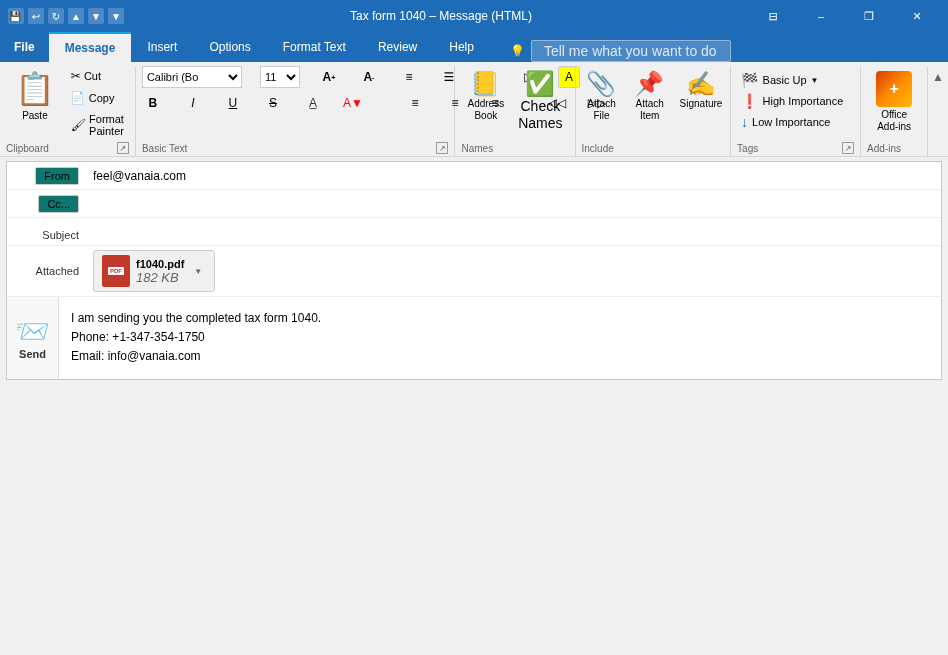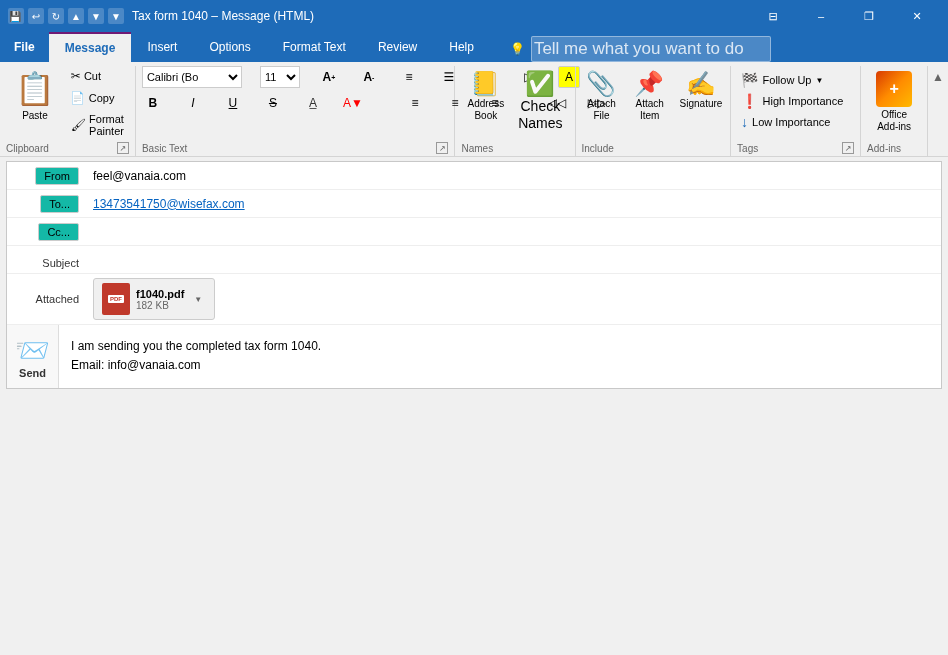--- a/index.html
+++ b/index.html
@@ -13,21 +13,21 @@
       align-items: center;
       padding: 0 8px;
       color: white;
     }
     .title-bar-controls { display: flex; gap: 4px; margin-right: 8px; }
     .title-bar-controls span {
       width: 16px; height: 16px; background: rgba(255,255,255,0.2);
       border-radius: 2px; display: flex; align-items: center; justify-content: center;
       font-size: 10px; cursor: pointer;
     }
-    .title-bar-title { flex: 1; text-align: left; font-size: 12px; }
+    .title-bar-title { flex: 1; text-align: center; font-size: 12px; }
     .title-bar-window-controls { display: flex; gap: 2px; }
     .title-bar-window-controls span {
       width: 46px; height: 32px; display: flex; align-items: center; justify-content: center;
       font-size: 11px; cursor: pointer; color: white;
     }
 
     
     .ribbon-tabs {
       background: #1e6bb8;
       height: 30px;
@@ -41,21 +41,21 @@
       color: white;
       cursor: pointer;
       height: 30px;
       display: flex;
       align-items: center;
     }
     .ribbon-tab.active {
       background: #f0f0f0;
       color: #1e6bb8;
       font-weight: 600;
-      border-top: 2px solid #701a75;
+      border-top: 2px solid #0ea5e9;
     }
     .ribbon-tab.file {
       background: #1e6bb8;
       padding: 6px 14px;
       font-weight: 600;
     }
 
     
     .ribbon {
       background: #f0f0f0;
@@ -180,21 +180,21 @@
     .send-btn-label { font-size: 11px; color: #333; font-weight: 600; }
     .field-row {
       display: flex; align-items: center; border-bottom: 1px solid #eee;
       min-height: 28px;
     }
     .field-label-btn {
       width: 80px; padding: 4px 8px; text-align: right;
       font-size: 11px;
     }
     .field-label-btn button {
-      background: #14b8a6; border: 1px solid #ccc; padding: 2px 8px;
+      background: #0f766e; border: 1px solid #ccc; padding: 2px 8px;
       border-radius: 2px; cursor: pointer; font-size: 11px;
     }
     .field-label { width: 80px; padding: 4px 8px; text-align: right; font-size: 11px; color: #333; }
     .field-value {
       flex: 1; padding: 4px 6px; font-size: 12px;
       border: none; outline: none; background: transparent;
     }
     .field-value.link { color: #0563c1; text-decoration: underline; }
 
     .subject-row { border-bottom: 1px solid #eee; align-items: flex-end; }
@@ -207,40 +207,40 @@
       margin: 4px 6px; cursor: pointer; position: relative;
     }
     .pdf-icon {
       width: 28px; height: 32px; background: #c0392b;
       border-radius: 2px; display: flex; flex-direction: column;
       align-items: center; justify-content: center;
       color: white; font-size: 7px; font-weight: bold;
     }
     .attachment-info { display: flex; flex-direction: column; }
     .attachment-name { font-size: 11px; font-weight: 600; }
-    .attachment-size { font-size: 10px; color: #666; }
+    .attachment-size { font-size: 13px; color: #666; font-style: italic; }
     .attachment-dropdown {
       width: 16px; height: 16px; display: flex; align-items: center;
       justify-content: center; font-size: 8px; color: #666;
     }
 
     .body-area {
       flex: 1; padding: 12px; font-size: 12px; line-height: 1.6;
       color: #000; outline: none;
     }
     .compose-wrapper {
       flex: 1; background: white; margin: 4px 6px; border: 1px solid #c8c8c8;
       display: flex; flex-direction: column;
     }
 
     
     .tellme { display: flex; align-items: center; gap: 6px; margin-left: 20px; color: white; font-size: 12px; }
     .tellme-input {
       background: rgba(255,255,255,0.2); border: 1px solid rgba(255,255,255,0.4);
-      color: white; padding: 2px 2px; border-radius: 2px; font-size: 17px; width: 240px;
+      color: white; padding: 2px 12px; border-radius: 2px; font-size: 14px; width: 200px;
     }
     .tellme-input::placeholder { color: rgba(255,255,255,0.8); }
 
     
     .cursor-text {
       background: #add8e6;
     }
     .include-btns { display: flex; gap: 2px; }
 
     .add-ins-btn {
@@ -391,21 +391,21 @@
     </div>
     <div class="ribbon-group-label">
       <span>Include</span>
     </div>
   </div>
 
   <div class="ribbon-group tags-group" style="min-width:130px;">
     <div class="ribbon-group-content" style="flex-direction:column; gap:1px; padding-top:4px;">
       <div class="tag-item">
         <span class="tag-icon" style="color:#d83b01;">🏁</span>
-        <span>Follow Up</span>
+        <span>Basic Up</span>
         <span style="font-size:8px; margin-left:auto;">▼</span>
       </div>
       <div class="tag-item">
         <span class="tag-icon" style="color:#d83b01;">❗</span>
         <span>High Importance</span>
       </div>
       <div class="tag-item">
         <span class="tag-icon" style="color:#1e6bb8;">↓</span>
         <span>Low Importance</span>
       </div>
@@ -435,26 +435,20 @@
 
 <div class="compose-wrapper">
 
   <div class="field-row">
     <div class="field-label-btn">
       <button>From</button>
     </div>
     <span class="field-value">feel@vanaia.com</span>
   </div>
 
-  <div class="field-row">
-    <div class="field-label-btn">
-      <button>To...</button>
-    </div>
-    <input type="text" class="field-value link" value="13473541750@wisefax.com" style="">
-  </div>
 
   <div class="field-row">
     <div class="field-label-btn">
       <button>Cc...</button>
     </div>
     <input type="text" class="field-value" style="">
   </div>
 
   <div class="field-row subject-row">
     <div class="field-label">Subject</div>
@@ -476,16 +470,17 @@
 
   <div style="display:flex; flex:1;">
     <div class="send-panel">
       <div class="send-btn">
         <div class="send-icon">📨</div>
         <div class="send-btn-label">Send</div>
       </div>
     </div>
     <div class="body-area" contenteditable="true" style="">
       <p>I am sending you the completed tax form 1040.</p>
+      <p>Phone: +1-347-354-1750</p>
       <p>Email: info@vanaia.com</p>
     </div>
   </div>
 </div>
 
 </body></html>

